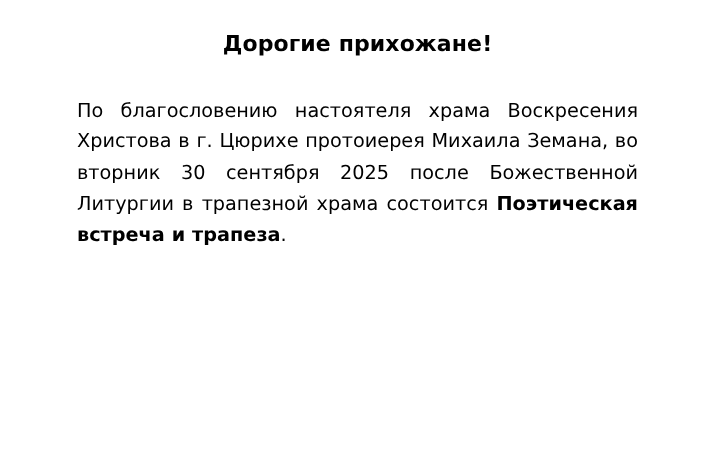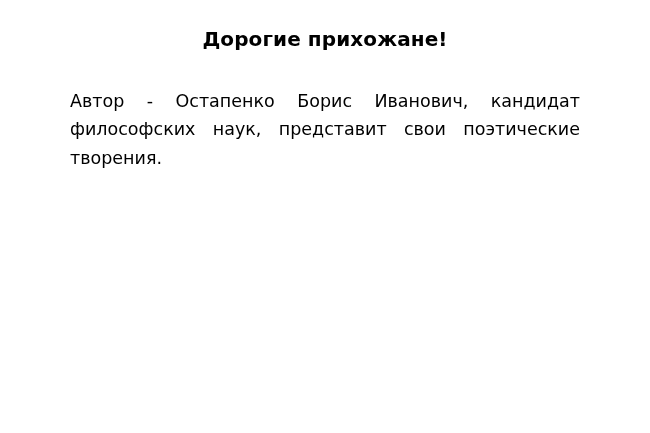--- a/index.html
+++ b/index.html
@@ -48,17 +48,17 @@
     margin-bottom: 0;
   }
 </style>
 </head>
 <body>
 
 <div class="page">
 
   <h1 class="doc-title">Дорогие прихожане!</h1>
 
+  <p class="para"><span>По благословению настоятеля храма Воскресения Христова в г. Цюрихе протоиерея Михаила Земана, во вторник 30 сентября 2025 после Божественной Литургии в трапезной храма состоится </span><span class="bold-run">Поэтическая встреча и трапеза</span><span>.</span></p>
 
-  <p class="para"><span>Автор - Остапенко Борис Иванович, кандидат философских наук, представит свои поэтические творения.</span></p>
 
 
 </div>
 
 </body></html>

